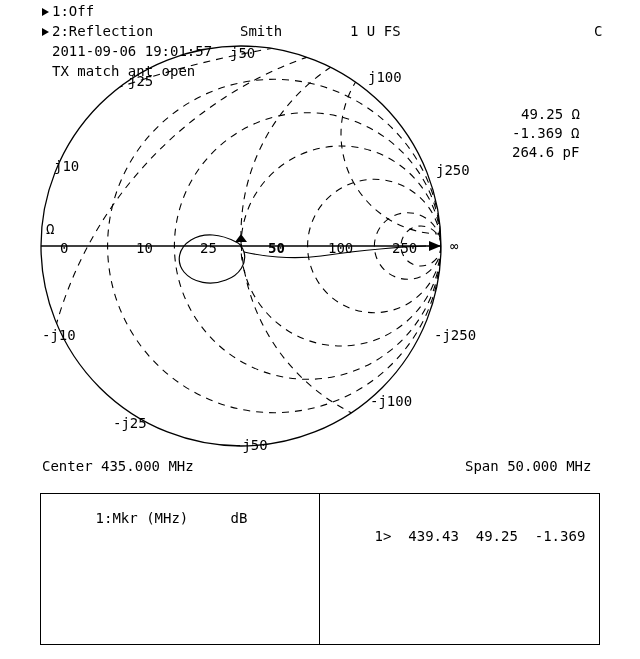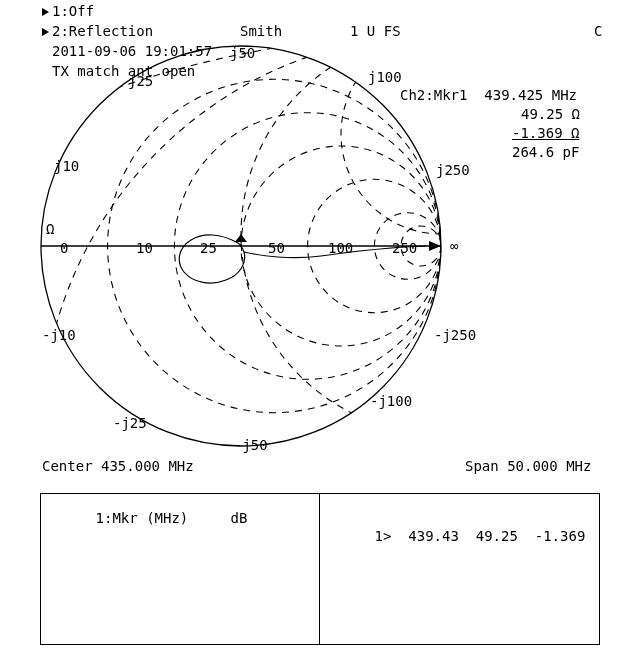--- a/index.html
+++ b/index.html
@@ -34,23 +34,22 @@
 
   <div class="tri" style="left:42px;top:28px;"></div>
   <div class="txt" style="left:52px;top:24px;">2:Reflection</div>
   <div class="txt" style="left:240px;top:24px;">Smith</div>
   <div class="txt" style="left:350px;top:24px;">1 U FS</div>
   <div class="txt" style="left:594px;top:24px;">C</div>
 
   <div class="txt" style="left:52px;top:44px;">2011-09-06 19:01:57</div>
   <div class="txt" style="left:52px;top:64px;">TX match ant open</div>
 
-  <div class="txt" style="left:400px;top:88px;">Ch2:Mkr1  439.425 MHz</div>
   <div class="txt" style="left:521px;top:107px;">49.25 Ω</div>
-  <div class="txt" style="left:512px;top:126px;text-decoration:underline;">-1.369 Ω</div>
+  <div class="txt" style="left:512px;top:126px;">-1.369 Ω</div>
   <div class="txt" style="left:512px;top:145px;">264.6 pF</div>
 
   <div class="chartarea">
     <svg width="470" height="420" viewBox="0 0 470 420">
       <defs>
         <clipPath id="outer">
           <circle cx="205" cy="212" r="200"></circle>
         </clipPath>
       </defs>
 
@@ -85,21 +84,21 @@
       <path d="M 200 208 C 185 200 168 198 155 206 C 142 214 140 228 148 238 C 157 249 175 252 190 246 C 204 241 211 229 208 218 C 206 212 203 209 200 208 Z" fill="none" stroke="#000" stroke-width="1.2"></path>
       <path d="M 208 218 C 225 222 255 226 285 222 C 320 217 355 213 390 212" fill="none" stroke="#000" stroke-width="1.1"></path>
 
       <polygon points="205,200 199,208 211,208" fill="#000"></polygon>
     </svg>
 
     <div class="txt" style="left:10px;top:188px;">Ω</div>
     <div class="txt" style="left:24px;top:207px;">0</div>
     <div class="txt" style="left:100px;top:207px;">10</div>
     <div class="txt" style="left:164px;top:207px;">25</div>
-    <div class="txt" style="left:232px;top:207px;">50</div>
+    <div class="txt" style="left:232px;top:207px;font-weight:bold;">50</div>
     <div class="txt" style="left:292px;top:207px;">100</div>
     <div class="txt" style="left:356px;top:207px;">250</div>
     <div class="txt" style="left:414px;top:205px;">∞</div>
 
     <div class="txt" style="left:18px;top:125px;">j10</div>
     <div class="txt" style="left:92px;top:40px;">j25</div>
     <div class="txt" style="left:194px;top:12px;">j50</div>
     <div class="txt" style="left:332px;top:36px;">j100</div>
     <div class="txt" style="left:400px;top:129px;">j250</div>
 

